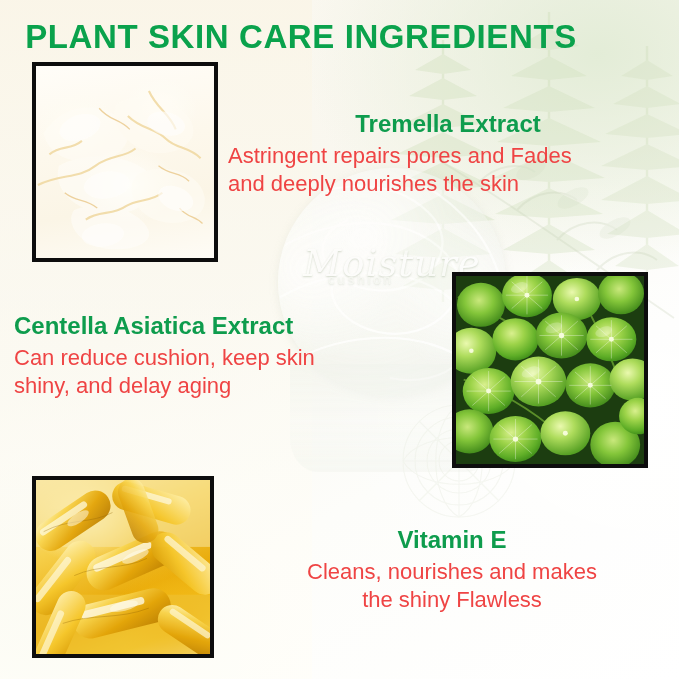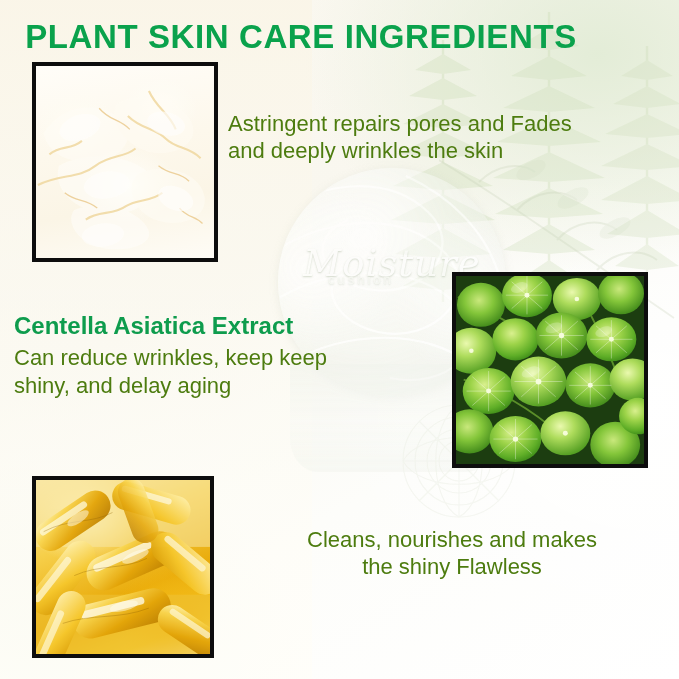--- a/index.html
+++ b/index.html
@@ -174,21 +174,21 @@
   .block { position: absolute; }
   .block .head {
     font-size: 24px;
     font-weight: bold;
     color: #0e9c4d;
     margin: 0 0 4px 0;
     line-height: 1.18;
   }
   .block .body {
     font-size: 22px;
-    color: #4d7c0f;
+    color: #ef4444;
     margin: 0;
     line-height: 1.24;
   }
 
   #block-tremella { left: 228px; top: 110px; width: 440px; }
   #block-tremella .head { text-align: center; }
   #block-tremella .body { text-align: left; }
 
   #block-centella { left: 14px; top: 312px; width: 424px; }
   #block-centella .head { text-align: left; }
@@ -519,28 +519,30 @@
         <g fill="#fffdf0" opacity="0.5">
           <ellipse cx="44" cy="40" rx="13" ry="5" transform="rotate(-34 44 40)"></ellipse>
           <ellipse cx="104" cy="80" rx="15" ry="5" transform="rotate(-24 104 80)"></ellipse>
           <ellipse cx="92" cy="132" rx="15" ry="5" transform="rotate(-14 92 132)"></ellipse>
         </g>
       </svg>
     </div>
   </div>
 
   <div class="block" id="block-tremella">
+    <p class="head">Tremella Extract</p>
     <p class="body">Astringent repairs pores and Fades</p>
-    <p class="body">and deeply wrinkles the skin</p>
+    <p class="body">and deeply nourishes the skin</p>
   </div>
 
   <div class="block" id="block-centella">
     <p class="head">Centella Asiatica Extract</p>
-    <p class="body">Can reduce wrinkles, keep keep</p>
+    <p class="body">Can reduce cushion, keep skin</p>
     <p class="body">shiny, and delay aging</p>
   </div>
 
   <div class="block" id="block-vitamine">
+    <p class="head">Vitamin E</p>
     <p class="body">Cleans, nourishes and makes</p>
     <p class="body">the shiny Flawless</p>
   </div>
 
 </div>
 
 </body></html>

